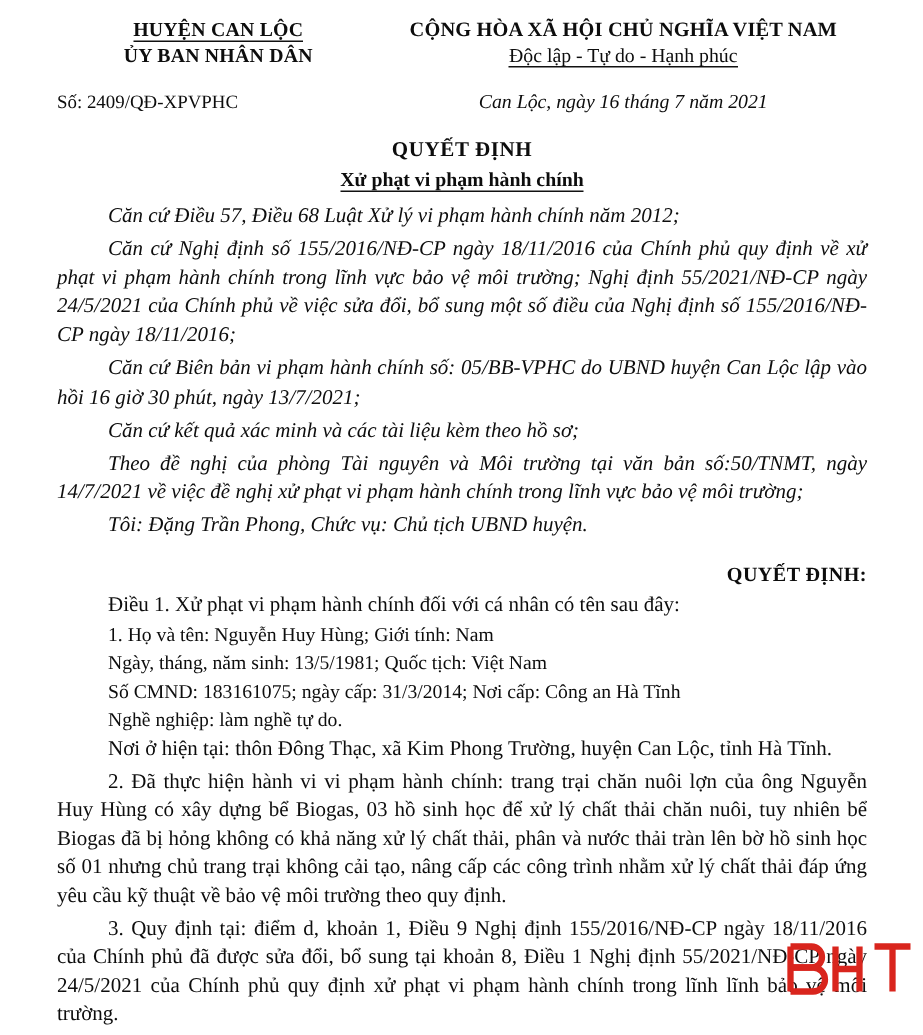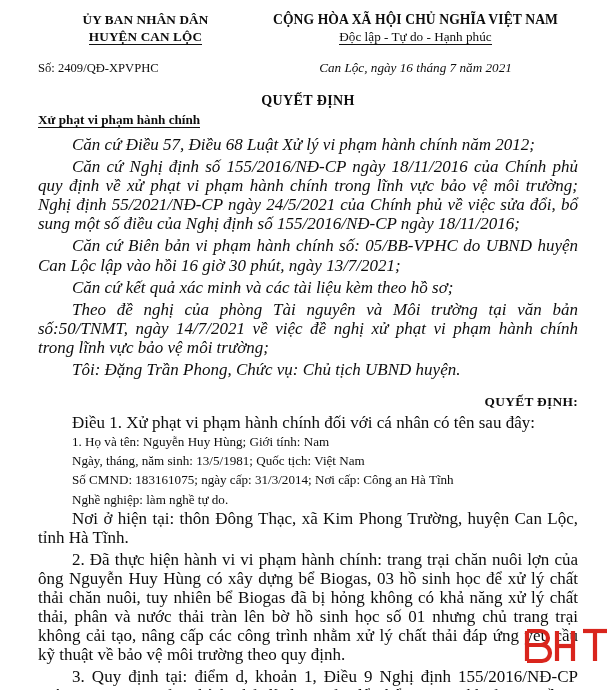--- a/index.html
+++ b/index.html
@@ -93,39 +93,39 @@
   
   .doc-title {
     text-align: center;
     font-weight: bold;
     font-size: 14px;
     letter-spacing: 0.4px;
     margin-top: 16px;
     line-height: 18px;
   }
   .doc-subtitle {
-    text-align: left;
+    text-align: center;
     font-weight: bold;
     font-size: 13.2px;
     margin-top: 1px;
     line-height: 17px;
   }
   .decide-head {
     text-align: right;
     font-weight: bold;
     font-size: 13.4px;
     letter-spacing: 0.3px;
     margin-top: 14px;
     line-height: 18px;
   }
 
   
   p.para {
     margin: 0;
-    font-size: 17px;
+    font-size: 14px;
     line-height: 19.1px;
     text-align: justify;
     text-justify: inter-word;
     text-indent: 34px;
   }
   p.para.it { font-style: italic; }
   p.para.noind { text-indent: 0; }
   p.gap-top { margin-top: 3px; }
   .bold { font-weight: normal; }
 
@@ -151,24 +151,24 @@
   }
 </style>
 </head>
 <body>
 
 <div class="page">
   <div class="sheet">
 
     <div class="hdr">
       <div class="hdr-left">
-        <div class="org-line">ỦY BAN NHÂN DÂN</div>
         <div class="org-line">
           <span class="ul-seg">HUYỆN CAN LỘC</span>
         </div>
+        <div class="org-line">ỦY BAN NHÂN DÂN</div>
       </div>
       <div class="hdr-right">
         <div class="nation-line">CỘNG HÒA XÃ HỘI CHỦ NGHĨA VIỆT NAM</div>
         <div class="motto-line">
           <span class="ul-seg">Độc lập - Tự do - Hạnh phúc</span>
         </div>
       </div>
     </div>
 
     <div class="meta-row">

